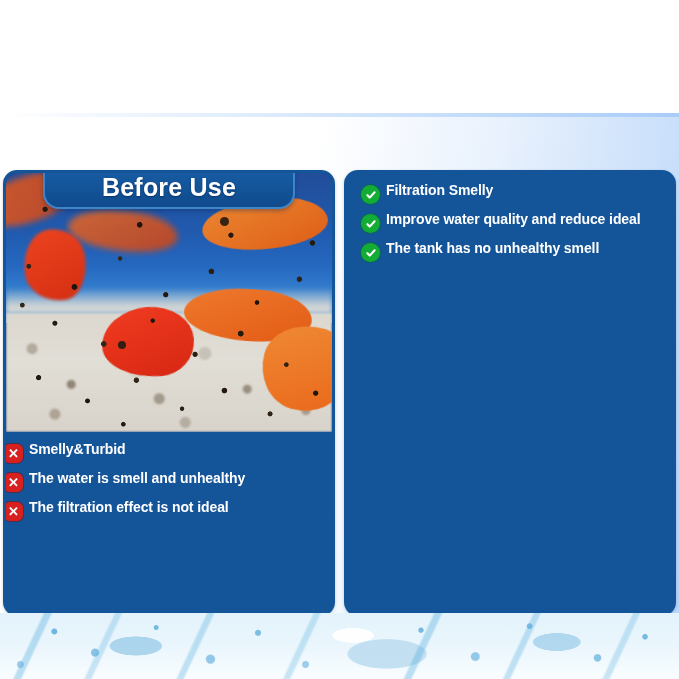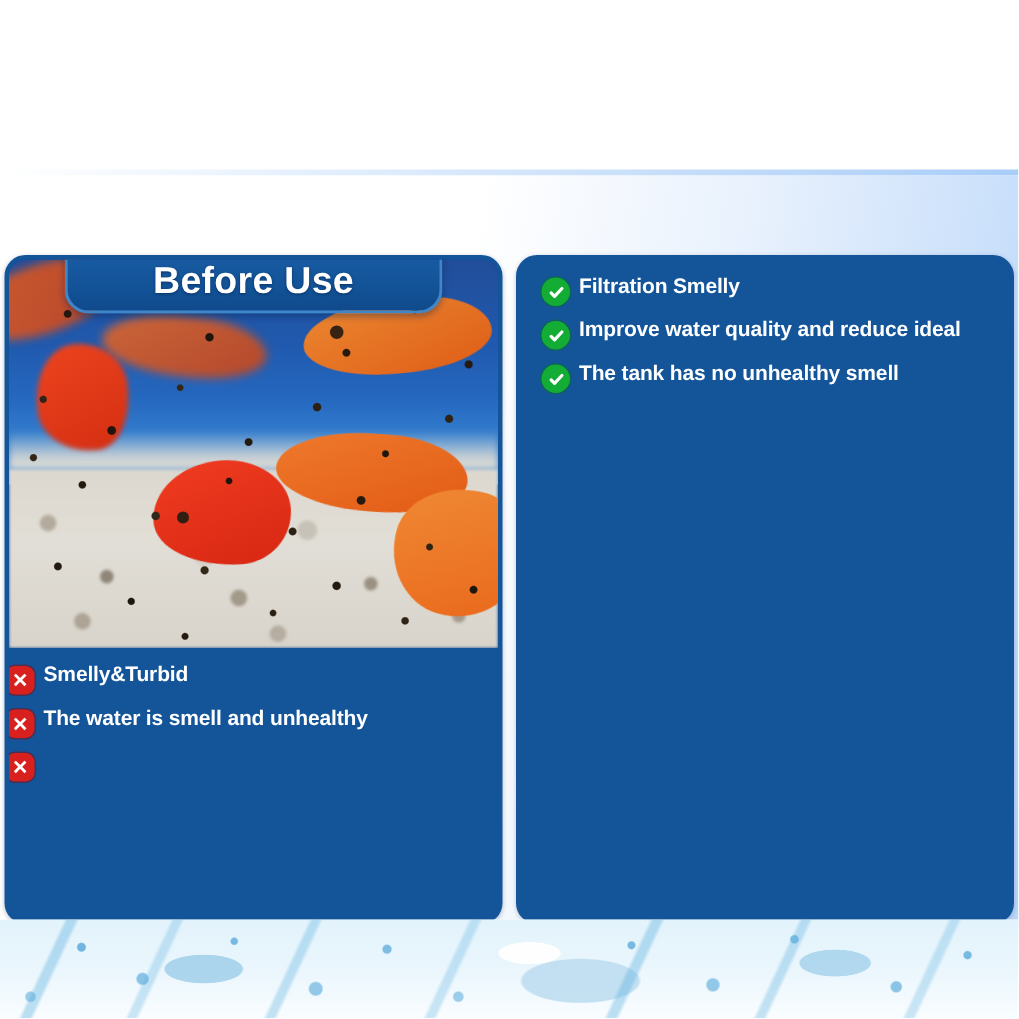--- a/index.html
+++ b/index.html
@@ -348,20 +348,21 @@
         <div class="bullet">
           <span class="bullet-icon">
               <span class="icon-x">✕</span>
             </span>
           <span class="bullet-text">The water is smell and unhealthy</span>
         </div>
         <div class="bullet">
           <span class="bullet-icon">
               <span class="icon-x">✕</span>
             </span>
+          <span class="bullet-text">The filtration effect is not ideal</span>
         </div>
       </div>
     </div>
 
     <div class="card right">
 
       <div class="bullets">
         <div class="bullet">
           <span class="bullet-icon">
             <span class="icon-check">

